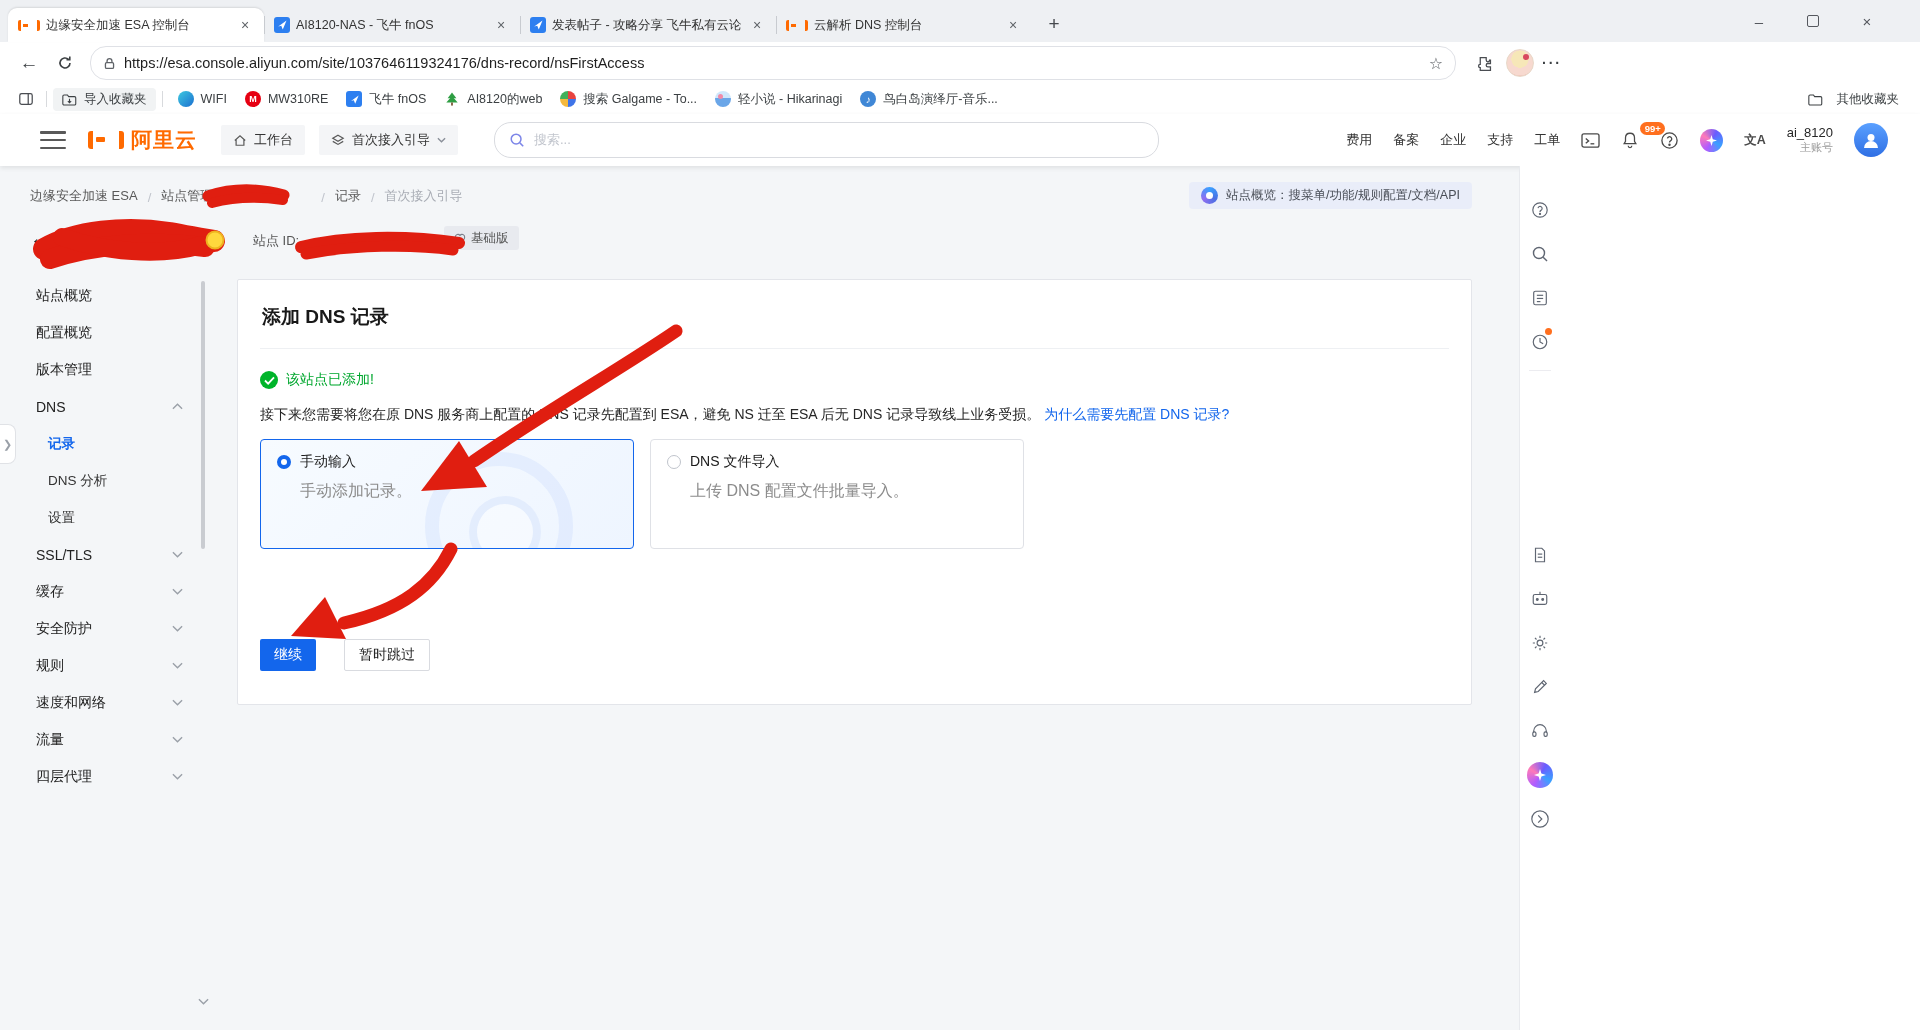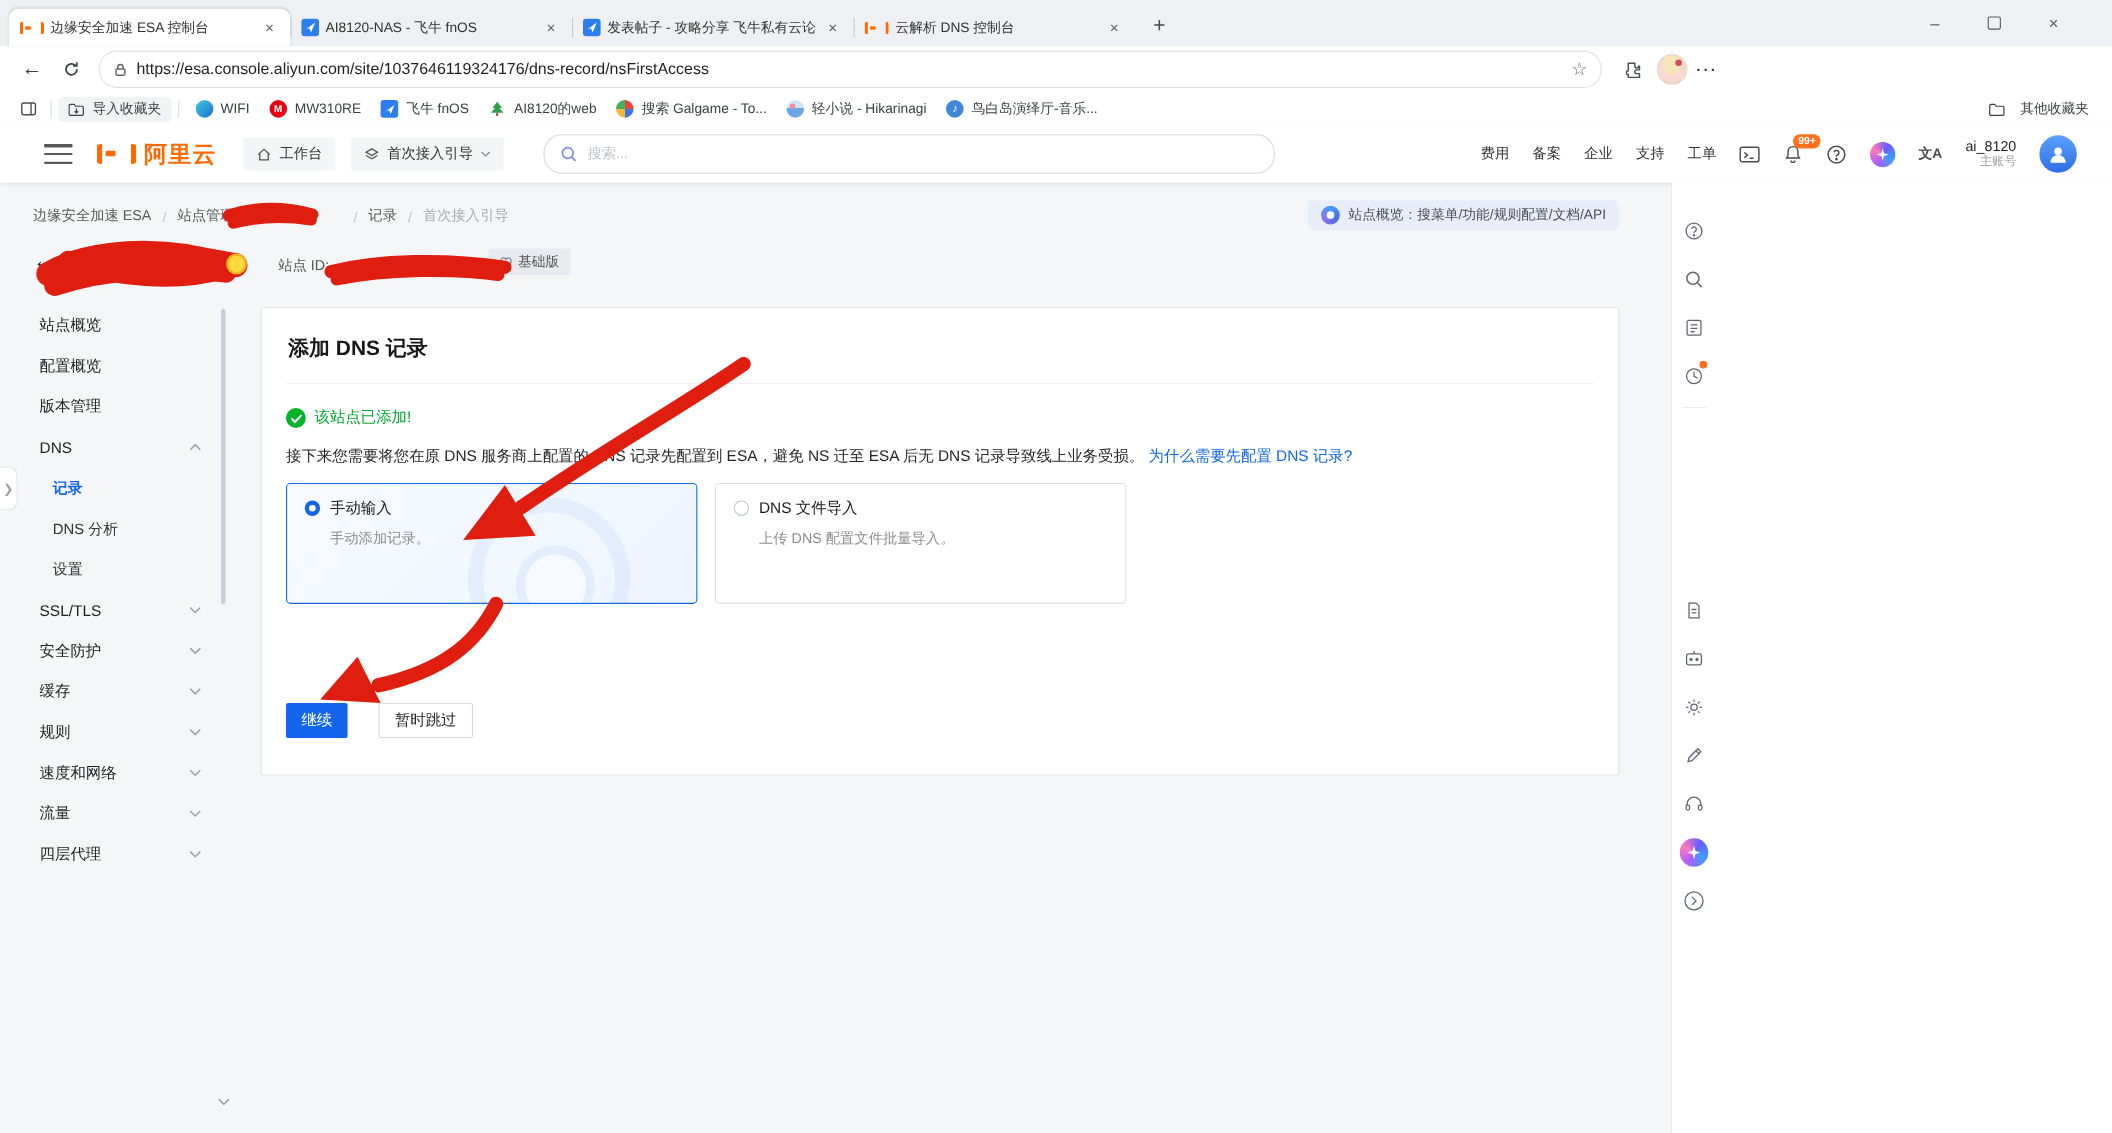--- a/index.html
+++ b/index.html
@@ -56,21 +56,21 @@
   .hamburger span{height:2.5px;background:#595959;border-radius:1px;}
   .alogo{display:flex;align-items:center;gap:7px;margin-right:24px;}
   .alogo-mark{width:26px;height:18px;border-left:5px solid #ff6a00;border-right:5px solid #ff6a00;border-radius:3px;position:relative;}
   .alogo-mark::after{content:"";position:absolute;left:3px;top:6px;width:9px;height:5px;background:#ff6a00;border-radius:1px;}
   .alogo-text{color:#ff6a00;font-size:21px;font-weight:bold;letter-spacing:1px;}
   .hd-pill{height:30px;background:#f4f5f7;border-radius:2px;display:flex;align-items:center;gap:7px;padding:0 12px;font-size:13px;color:#333;margin-right:14px;}
   .hd-search{width:635px;height:34px;border:1px solid #d9dbe0;border-radius:17px;display:flex;align-items:center;padding:0 14px;gap:9px;font-size:13px;color:#c0c4cc;margin-left:22px;}
   .hd-right{margin-left:auto;display:flex;align-items:center;gap:21px;}
   .hd-link{font-size:13px;color:#333;}
   .icon-btn{position:relative;display:grid;place-items:center;color:#4a4a4a;}
-  .badge{position:absolute;top:-9px;left:9px;background:#ff6f1e;color:#fff;font-size:9.5px;font-weight:bold;border-radius:8px;padding:1.5px 4.5px;line-height:1;}
+  .badge{position:absolute;top:-9px;left:19px;background:#ff6f1e;color:#fff;font-size:9.5px;font-weight:bold;border-radius:8px;padding:1.5px 4.5px;line-height:1;}
   .ai-circle{width:23px;height:23px;border-radius:50%;background:conic-gradient(from 30deg,#6a5cff,#3aa0ff,#b05cff,#ff7ab8,#6a5cff);display:grid;place-items:center;}
   .translate{font-size:12.5px;font-weight:bold;color:#4a4a4a;}
   .account{text-align:right;line-height:1.25;margin-left:0;}
   .acc-name{font-size:13px;color:#262626;}
   .acc-type{font-size:11px;color:#999;}
   .user-avatar{width:34px;height:34px;border-radius:50%;background:linear-gradient(180deg,#5aa0ff,#2f6fe4);display:grid;place-items:center;}
 
   
   .content{position:relative;height:864px;background:#f4f6f8;}
   .rail{position:absolute;top:0;right:0;bottom:0;width:400px;background:#fff;border-left:1px solid #e8eaee;z-index:6;}
@@ -115,21 +115,21 @@
   .opt-card{width:374px;height:110px;border-radius:4px;box-sizing:border-box;padding:13px 16px;position:relative;overflow:hidden;}
   .opt-card.sel{border:1px solid #1366ec;background:linear-gradient(135deg,#f7fbff 0%,#eef5ff 100%);}
   .opt-card.sel::before{content:"";position:absolute;right:60px;bottom:-52px;width:120px;height:120px;border:14px solid rgba(60,120,240,.07);border-radius:50%;}
   .opt-card.sel::after{content:"";position:absolute;right:92px;bottom:-20px;width:56px;height:56px;border:8px solid rgba(60,120,240,.10);border-radius:50%;background:rgba(255,255,255,.4);}
   .opt-card.plain{border:1px solid #dfe1e6;background:#fff;}
   .opt-head{display:flex;align-items:center;gap:9px;}
   .radio{width:14px;height:14px;border-radius:50%;box-sizing:border-box;background:#fff;}
   .radio.on{border:4.5px solid #1366ec;}
   .radio.off{border:1px solid #c0c4cc;}
   .opt-title{font-size:14px;color:#1a1a1a;}
-  .opt-desc{margin:10px 0 0 23px;font-size:13px;color:#8c8c8c;}
+  .opt-desc{margin:10px 0 0 23px;font-size:16px;color:#8c8c8c;}
   .btn-row{display:flex;gap:28px;margin-top:90px;}
   .btn-primary{min-width:56px;height:32px;background:#1366ec;color:#fff;font-size:14px;border:none;border-radius:2px;display:grid;place-items:center;padding:0 12px;}
   .btn-plain{height:32px;background:#fff;color:#262626;font-size:14px;border:1px solid #d9dbe0;border-radius:2px;display:grid;place-items:center;padding:0 14px;}
 
   .edge-expander{position:absolute;left:0;top:258px;width:15px;height:38px;background:#fff;border:1px solid #e0e2e6;border-left:none;border-radius:0 8px 8px 0;display:grid;place-items:center;color:#9aa0a8;font-size:11px;z-index:7;}
 
   .annotations{position:absolute;left:0;top:0;z-index:90;pointer-events:none;}
 </style>
 </head>
 <body>
@@ -480,27 +480,27 @@
           <div class="side-sub">
               <span>设置</span>
             </div>
           <div class="side-item">
               <span>SSL/TLS</span>
             <svg class="chev" width="11" height="7" viewBox="0 0 12 7" fill="none" stroke="#9aa0a8" stroke-width="1.5">
                 <polyline points="1,1 6,6 11,1"></polyline>
               </svg>
             </div>
           <div class="side-item">
+              <span>缓存</span>
+            <svg class="chev" width="11" height="7" viewBox="0 0 12 7" fill="none" stroke="#9aa0a8" stroke-width="1.5">
+                <polyline points="1,1 6,6 11,1"></polyline>
+              </svg>
+            </div>
+          <div class="side-item">
               <span>安全防护</span>
-            <svg class="chev" width="11" height="7" viewBox="0 0 12 7" fill="none" stroke="#9aa0a8" stroke-width="1.5">
-                <polyline points="1,1 6,6 11,1"></polyline>
-              </svg>
-            </div>
-          <div class="side-item">
-              <span>缓存</span>
             <svg class="chev" width="11" height="7" viewBox="0 0 12 7" fill="none" stroke="#9aa0a8" stroke-width="1.5">
                 <polyline points="1,1 6,6 11,1"></polyline>
               </svg>
             </div>
           <div class="side-item">
               <span>规则</span>
             <svg class="chev" width="11" height="7" viewBox="0 0 12 7" fill="none" stroke="#9aa0a8" stroke-width="1.5">
                 <polyline points="1,1 6,6 11,1"></polyline>
               </svg>
             </div>

